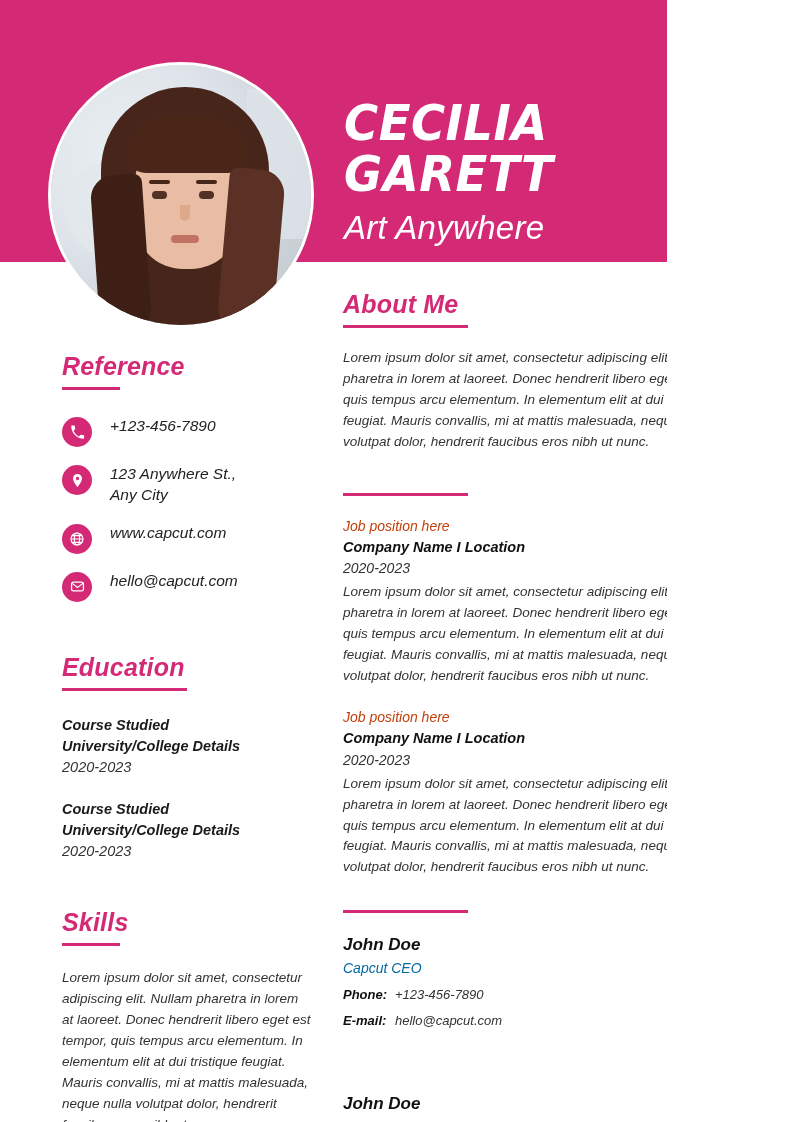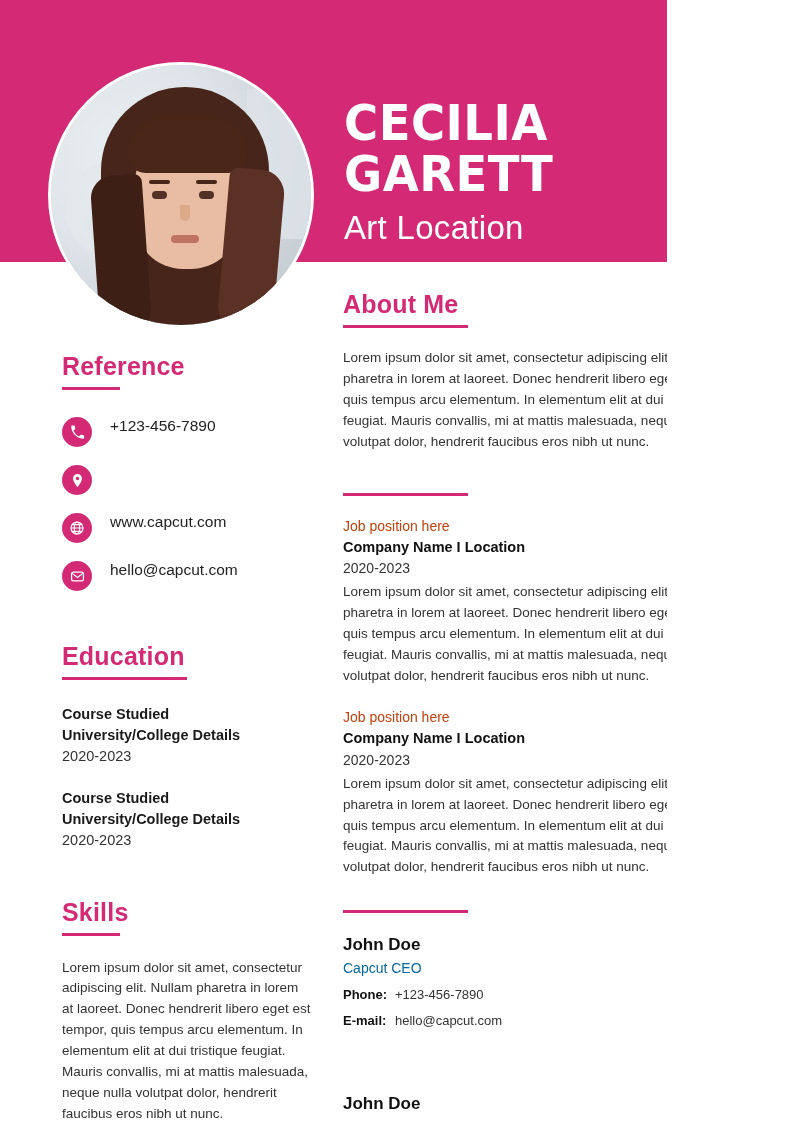--- a/index.html
+++ b/index.html
@@ -6,20 +6,21 @@
   html, body {
     width: 793px; height: 1122px;
     background: #ffffff;
     font-family: "Liberation Sans", sans-serif;
   }
   .page {
     position: relative;
     width: 667px; height: 1122px;
     background: #ffffff;
     overflow: hidden;
+    font-style: italic;
   }
 
   
   .header-band {
     position: absolute;
     left: 0; top: 0;
     width: 793px; height: 262px;
     background: #d42a75;
   }
   .header-text {
@@ -299,21 +300,21 @@
   }
 </style>
 </head>
 <body>
 
 <div class="page">
 
   <div class="header-band"></div>
   <div class="header-text">
     <div class="name">CECILIA GARETT</div>
-    <div class="role">Art Location</div>
+    <div class="role">Art Anywhere</div>
   </div>
 
   <div class="photo">
     <div class="photo-inner">
       <div class="ph-bg"></div>
       <div class="ph-blob2"></div>
       <div class="ph-blob"></div>
       <div class="ph-shirt">
           <div class="ph-shirt-stripes"></div>
         </div>
@@ -348,20 +349,22 @@
           </span>
           <span class="c-text">+123-456-7890</span>
         </div>
 
         <div class="contact-row">
           <span class="c-icon">
             <svg width="15" height="15" viewBox="0 0 24 24" fill="#ffffff">
               <path d="M12 1.5c-4 0-7.2 3.2-7.2 7.2 0 5.4 7.2 13.8 7.2 13.8s7.2-8.4 7.2-13.8c0-4-3.2-7.2-7.2-7.2zm0 9.9a2.7 2.7 0 110-5.4 2.7 2.7 0 010 5.4z"></path>
             </svg>
           </span>
+          <span class="c-text" style="white-space:pre-line">123 Anywhere St.,
+Any City</span>
         </div>
 
         <div class="contact-row">
           <span class="c-icon">
             <svg width="16" height="16" viewBox="0 0 24 24" fill="none" stroke="#ffffff" stroke-width="1.8">
               <circle cx="12" cy="12" r="9"></circle>
               <ellipse cx="12" cy="12" rx="4" ry="9"></ellipse>
               <path d="M3 12h18M4.5 7h15M4.5 17h15"></path>
             </svg>
           </span>

